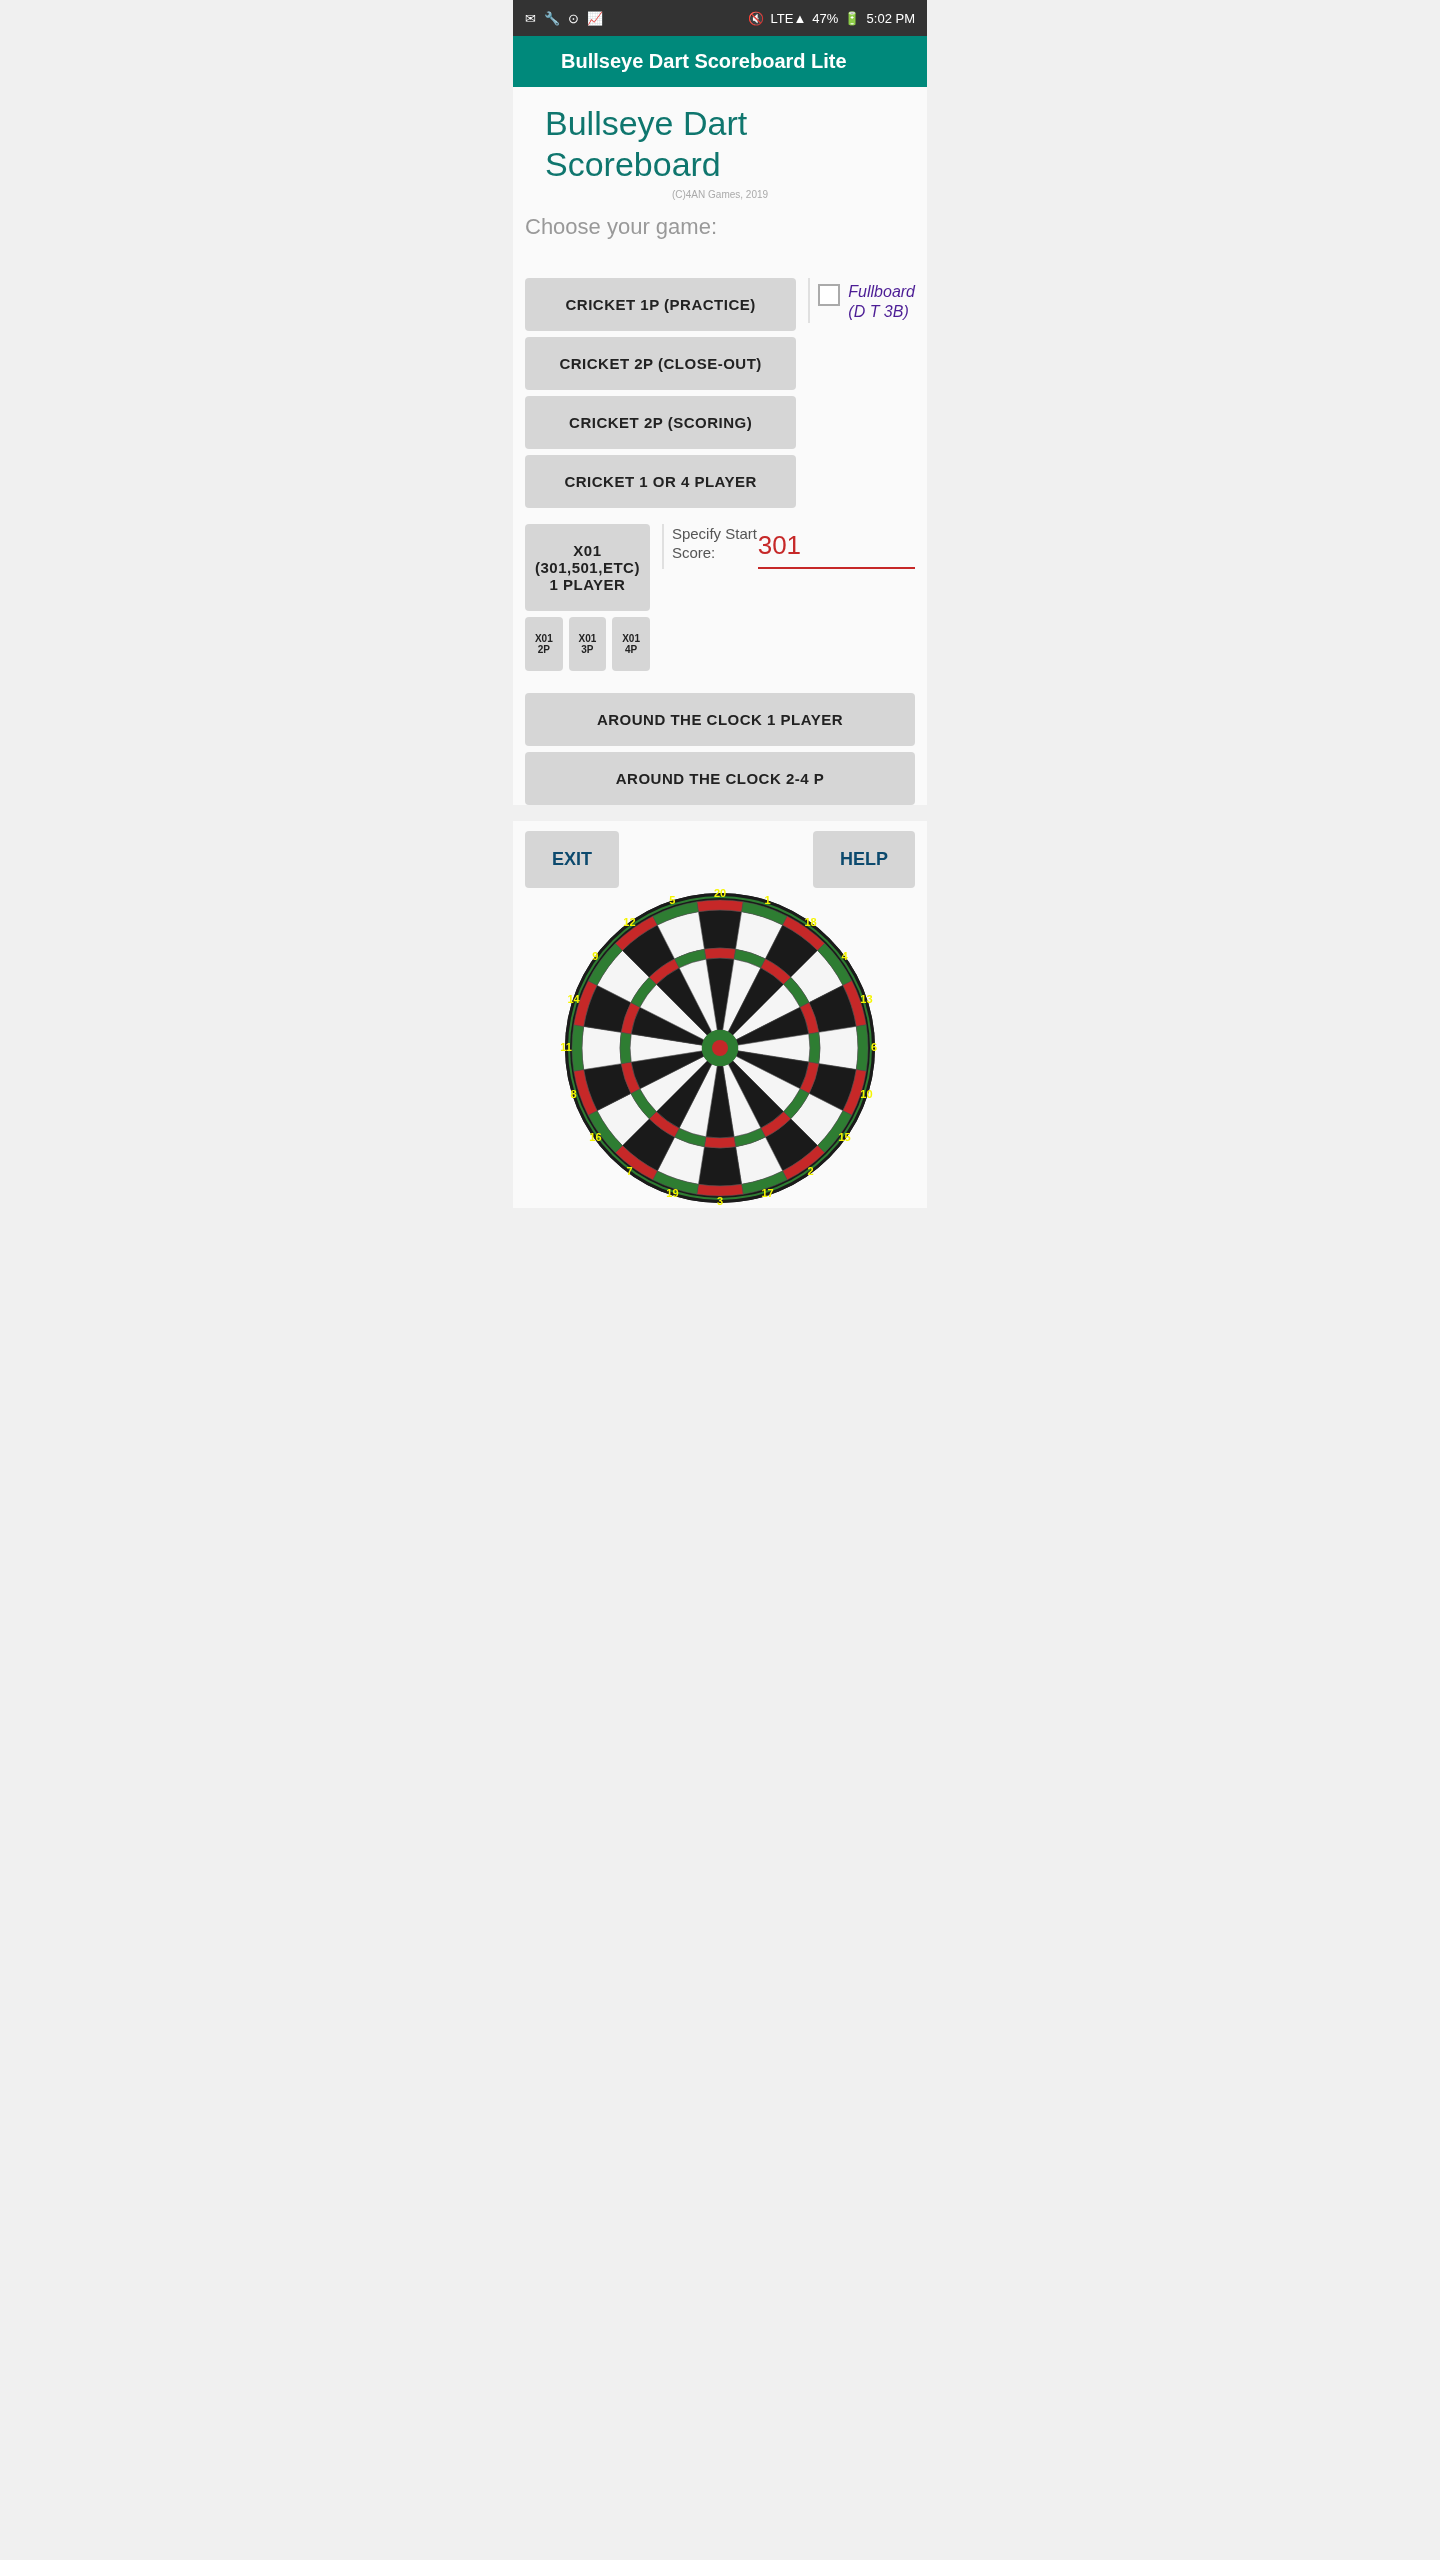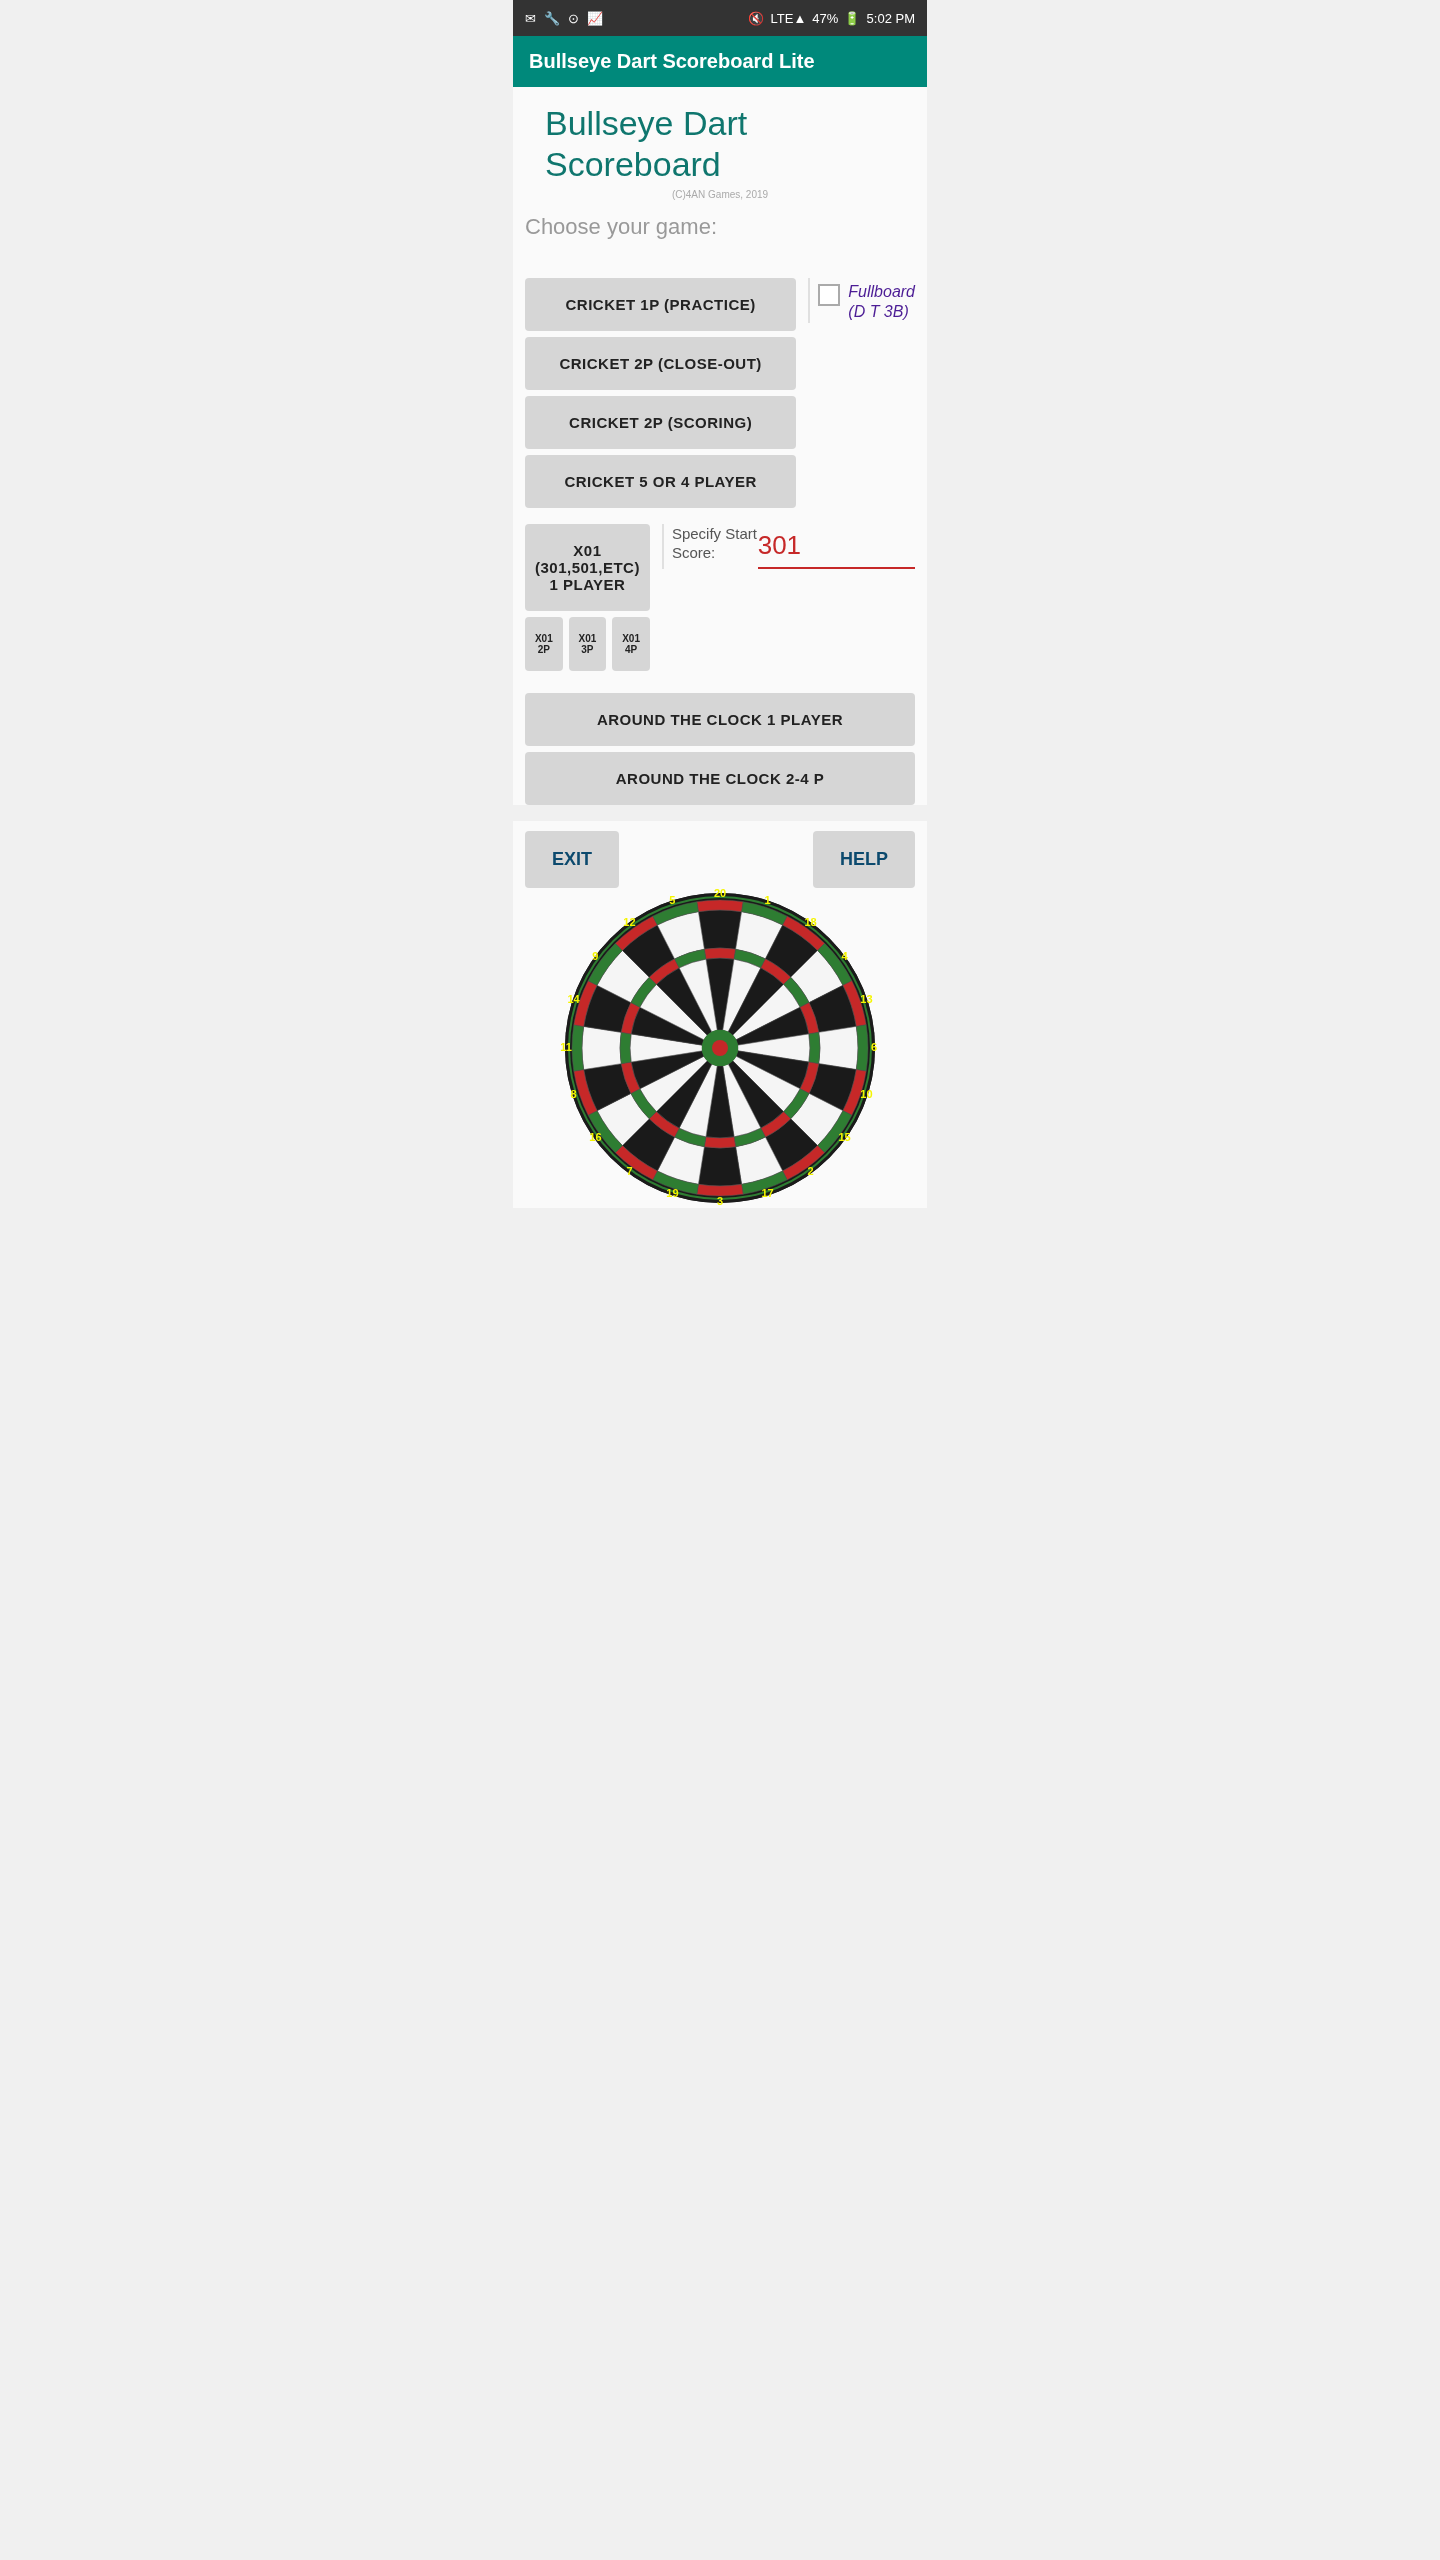--- a/index.html
+++ b/index.html
@@ -32,20 +32,21 @@
     
     .app-bar {
       background: #00897B;
       padding: 14px 16px;
       color: white;
     }
     .app-bar-title {
       font-size: 20px;
       font-weight: bold;
       color: white;
+      margin-left: 32px;
     }
 
     
     .main-content {
       background: #fafafa;
       padding: 16px 12px 0 12px;
     }
 
     .page-title {
       font-size: 34px;
@@ -269,21 +270,21 @@
 
   <div class="page-title">Bullseye Dart Scoreboard</div>
   <div class="copyright">(C)4AN Games, 2019</div>
   <div class="choose-label">Choose your game:</div>
 
   <div class="game-buttons-area">
     <div class="buttons-column">
       <button class="game-btn">CRICKET 1P (PRACTICE)</button>
       <button class="game-btn">CRICKET 2P (CLOSE-OUT)</button>
       <button class="game-btn">CRICKET 2P (SCORING)</button>
-      <button class="game-btn">CRICKET 5 OR 4 PLAYER</button>
+      <button class="game-btn">CRICKET 1 OR 4 PLAYER</button>
     </div>
     <div class="fullboard-area">
       <div class="fullboard-inner">
         <div class="fullboard-checkbox"></div>
         <div class="fullboard-label">Fullboard<br>(D T 3B)</div>
       </div>
     </div>
   </div>
 
   <div class="section-gap"></div>

